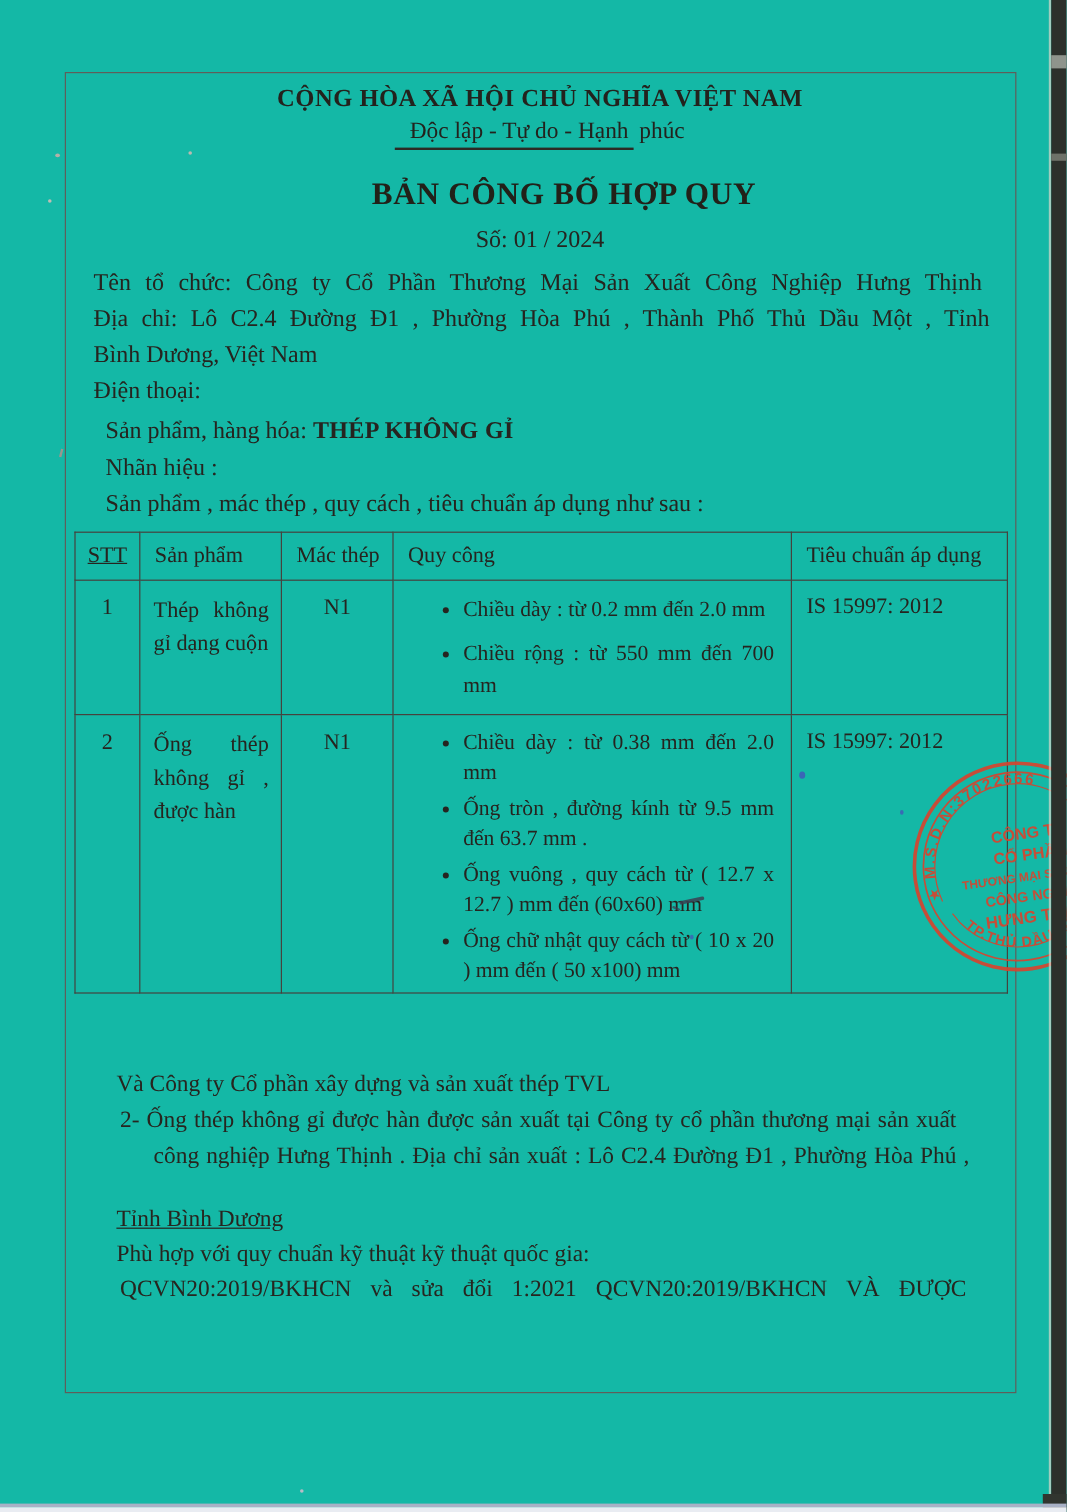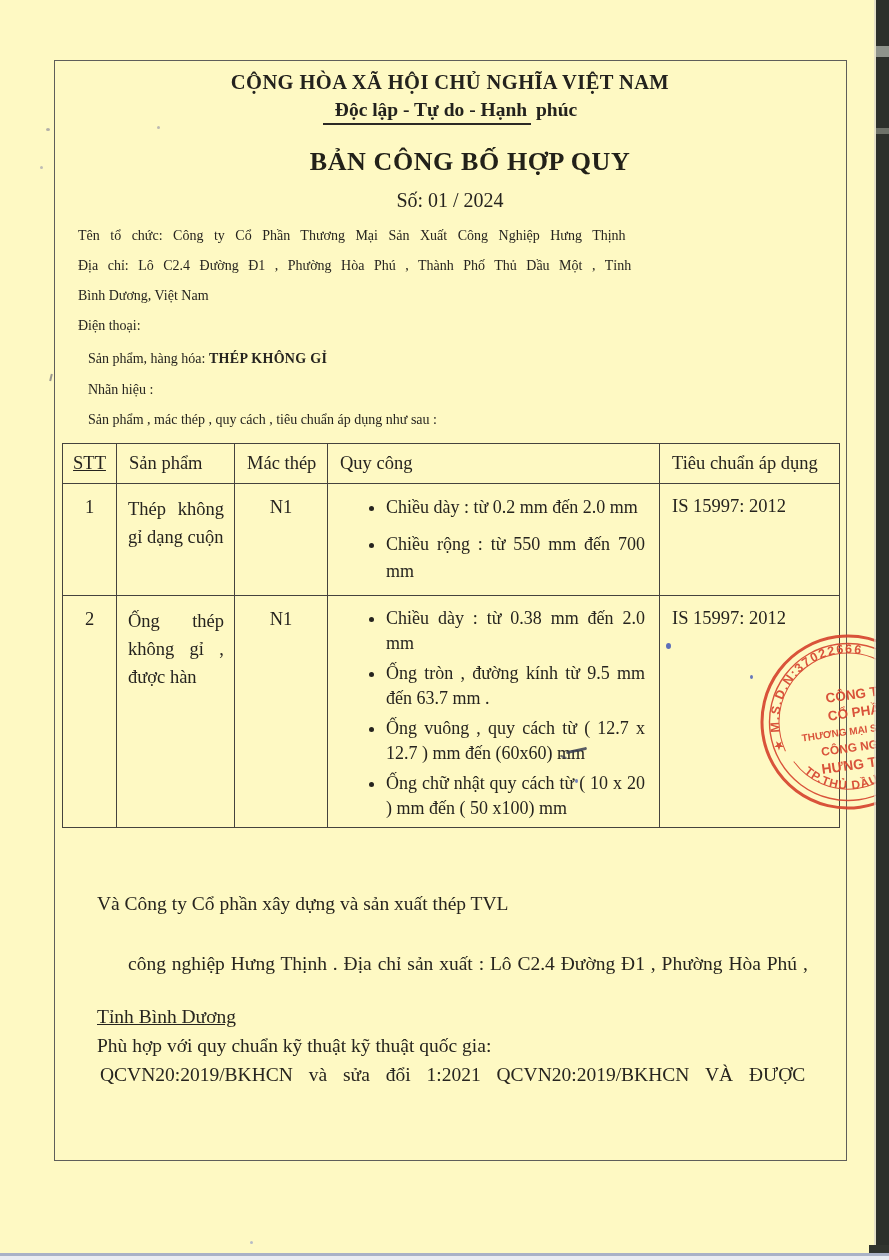--- a/index.html
+++ b/index.html
@@ -1,37 +1,37 @@
 <!DOCTYPE html>
 <html><head>
 <meta charset="utf-8">
 <title>Bản công bố hợp quy</title>
 <style>
   html,body{margin:0;padding:0;background:#e8e8e8;}
   .scan{
     position:relative;width:889px;height:1260px;margin:0 auto;
-    background:#fef9c3;overflow:hidden;
+    background:#14b8a6;overflow:hidden;
     font-family:"Liberation Serif","DejaVu Serif",serif;
     color:#26241f;
   }
   .abs{position:absolute;}
   
   .frame{left:54px;top:60px;width:791px;height:1099px;border:1.5px solid #5f5e5a;}
   
   .nat-title{left:100px;top:71px;width:700px;text-align:center;
     font-size:20.5px;font-weight:bold;letter-spacing:.4px;color:#23221d;}
   .motto{left:100px;top:99px;width:700px;text-align:center;
-    font-size:19.5px;font-weight:bold;color:#23221d;}
+    font-size:19.5px;font-weight:normal;color:#23221d;}
   .motto-u{display:inline-block;border-bottom:2.2px solid #2c2a25;
     padding:0 4px 2px 12px;}
   .doc-title{left:140px;top:147px;width:660px;text-align:center;
     font-size:26px;font-weight:bold;letter-spacing:.6px;color:#222119;}
   .doc-no{left:120px;top:189px;width:660px;text-align:center;font-size:20px;}
   
-  .tline{font-size:14px;line-height:26px;white-space:nowrap;}
+  .tline{font-size:20px;line-height:26px;white-space:nowrap;}
   .org1{left:78px;top:223px;word-spacing:7px;}
   .org2{left:78px;top:253px;word-spacing:6px;}
   .org3{left:78px;top:283px;}
   .org4{left:78px;top:313px;}
   .prod1{left:88px;top:346px;}
   .prod1 b{letter-spacing:.3px;}
   .prod2{left:88px;top:377px;}
   .prod3{left:88px;top:407px;}
   
   table.spec{left:62px;top:443px;width:777px;border-collapse:collapse;
@@ -146,20 +146,21 @@
           <li>Ống vuông , quy cách từ ( 12.7 x 12.7 ) mm đến (60x60) mm</li>
           <li>Ống chữ nhật quy cách từ ( 10 x 20 ) mm đến ( 50 x100) mm</li>
         </ul>
       </td>
       <td class="tc">IS 15997: 2012</td>
     </tr>
   </tbody>
     </table>
 
   <div class="abs note n2">Và Công ty Cổ phần xây dựng và sản xuất thép TVL</div>
+  <div class="abs note n3">2-  Ống thép không gỉ được hàn được sản xuất tại Công ty cổ phần thương mại sản xuất</div>
   <div class="abs note n4">công nghiệp Hưng Thịnh . Địa chỉ sản xuất : Lô C2.4 Đường Đ1 , Phường Hòa Phú ,</div>
   <div class="abs note n6">Tỉnh Bình Dương</div>
   <div class="abs note n7">Phù hợp với quy chuẩn kỹ thuật kỹ thuật quốc gia:</div>
   <div class="abs note n8">QCVN20:2019/BKHCN và sửa đổi 1:2021 QCVN20:2019/BKHCN VÀ ĐƯỢC</div>
 
   <svg class="abs stamp" viewBox="0 0 200 230" xmlns="http://www.w3.org/2000/svg">
     <g transform="rotate(-8 112 114)" fill="none" stroke="#d6452f">
       <circle cx="112" cy="114" r="86" stroke-width="3"></circle>
       <circle cx="112" cy="114" r="78.5" stroke-width="1.4"></circle>
       <path id="arcTop" d="M 46.0 134.2 A 69 69 0 1 1 176.0 139.8"></path>

